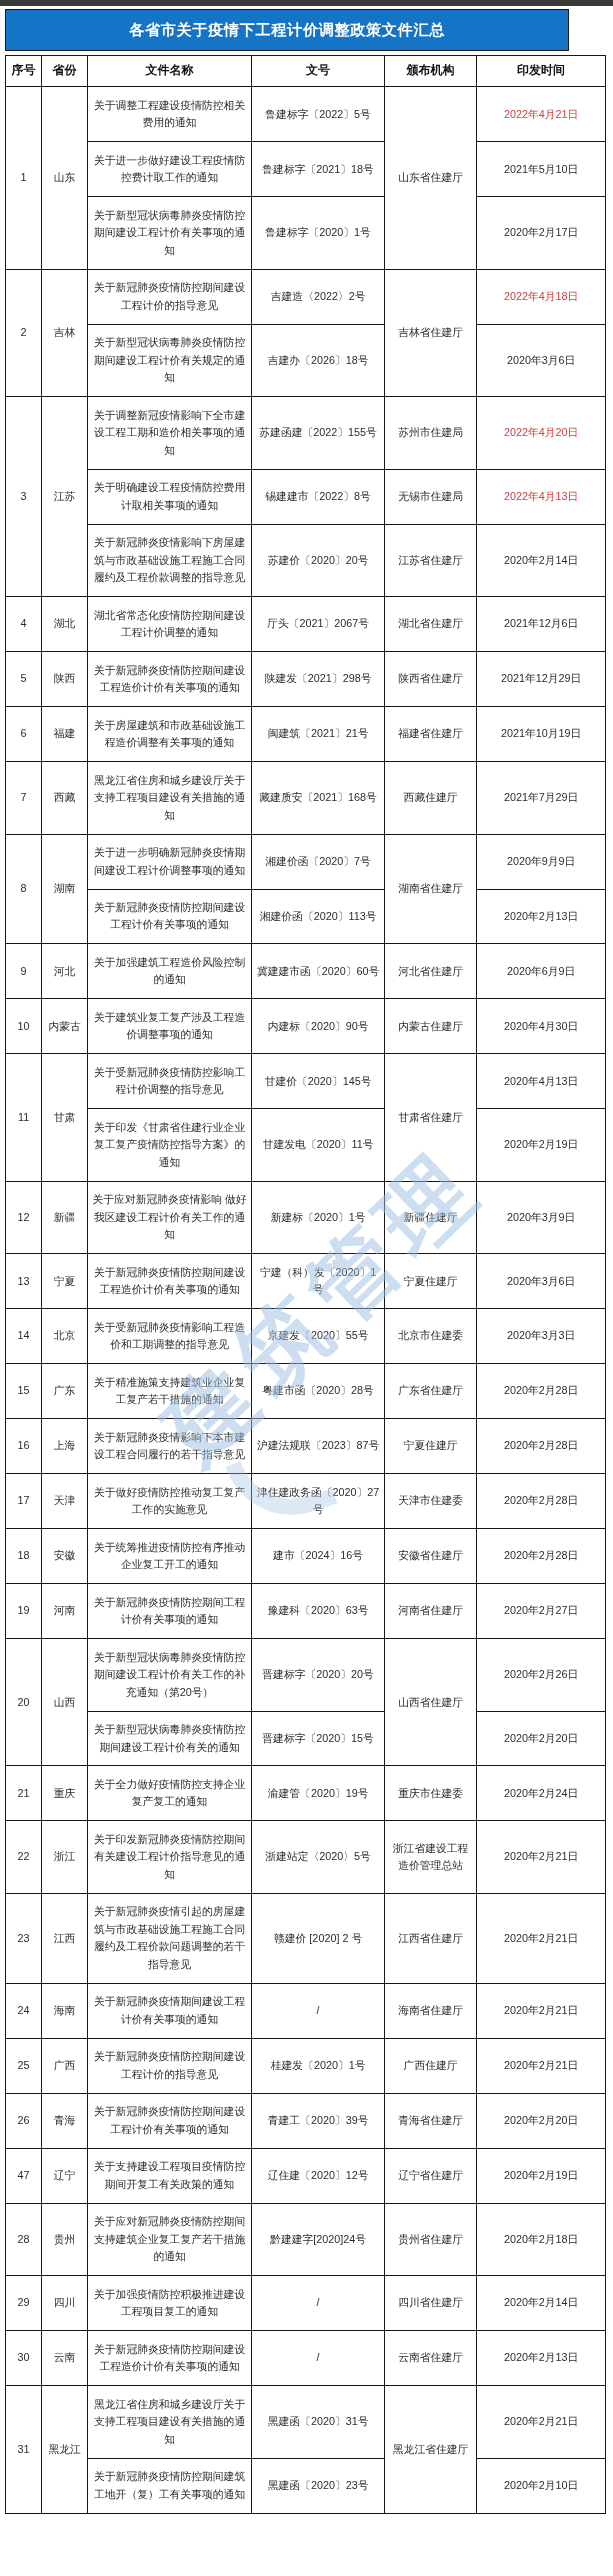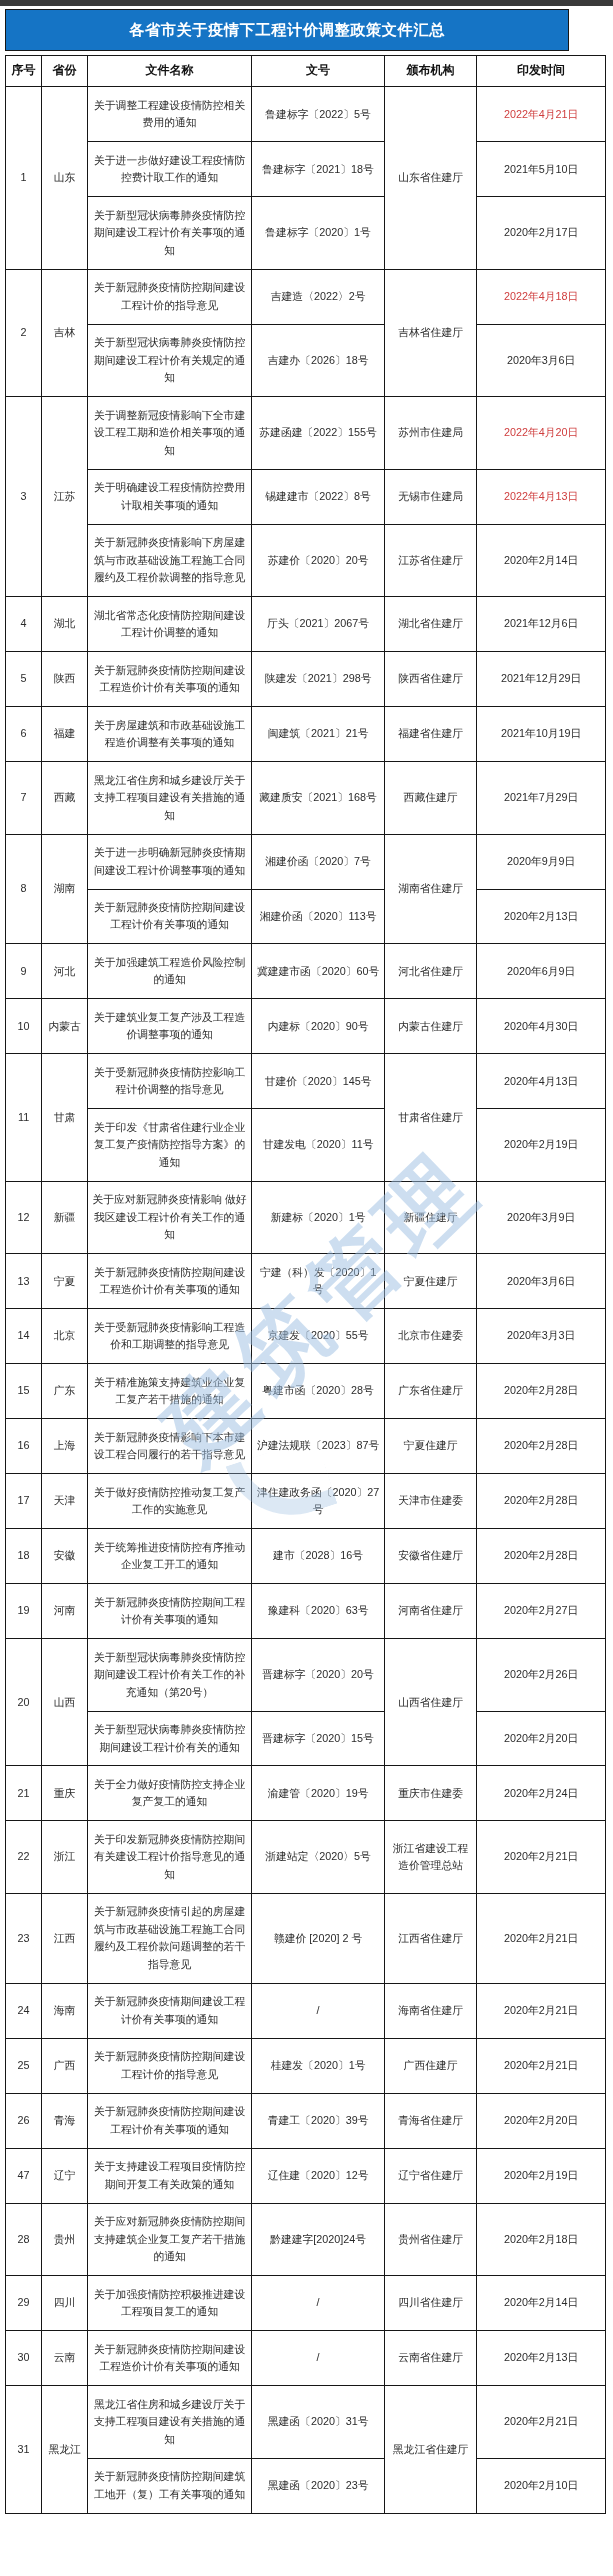--- a/index.html
+++ b/index.html
@@ -301,21 +301,21 @@
           <td>天津</td>
           <td>关于做好疫情防控推动复工复产工作的实施意见</td>
           <td>津住建政务函〔2020〕27号</td>
           <td>天津市住建委</td>
           <td>2020年2月28日</td>
         </tr>
         <tr>
           <td>18</td>
           <td>安徽</td>
           <td>关于统筹推进疫情防控有序推动企业复工开工的通知</td>
-          <td>建市〔2028〕16号</td>
+          <td>建市〔2024〕16号</td>
           <td>安徽省住建厅</td>
           <td>2020年2月28日</td>
         </tr>
         <tr>
           <td>19</td>
           <td>河南</td>
           <td>关于新冠肺炎疫情防控期间工程计价有关事项的通知</td>
           <td>豫建科〔2020〕63号</td>
           <td>河南省住建厅</td>
           <td>2020年2月27日</td>

